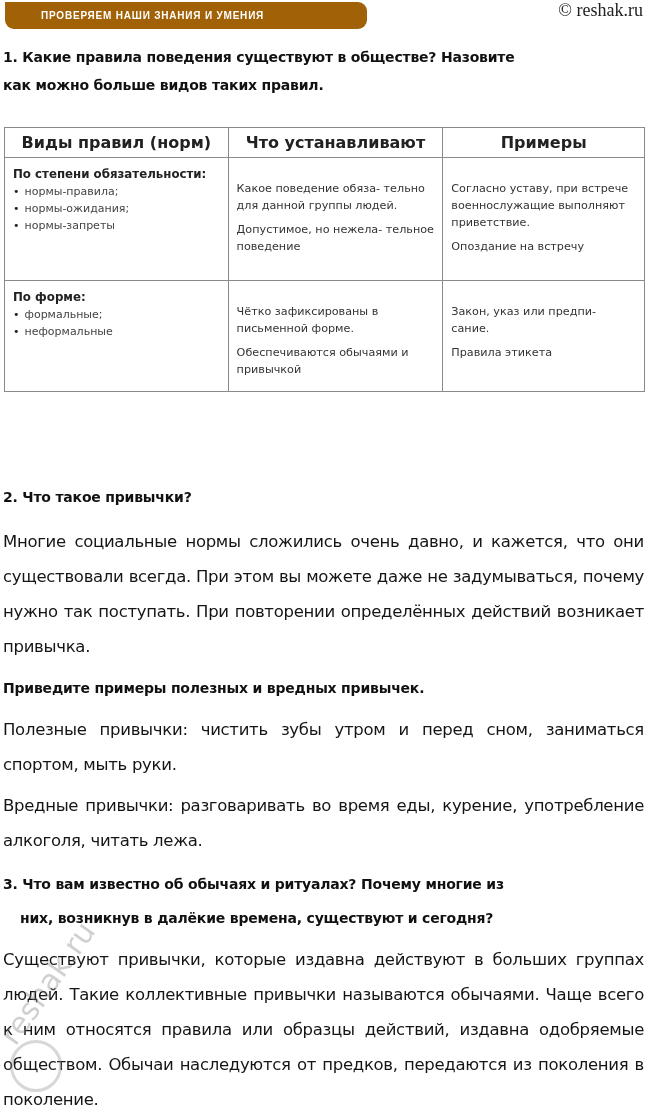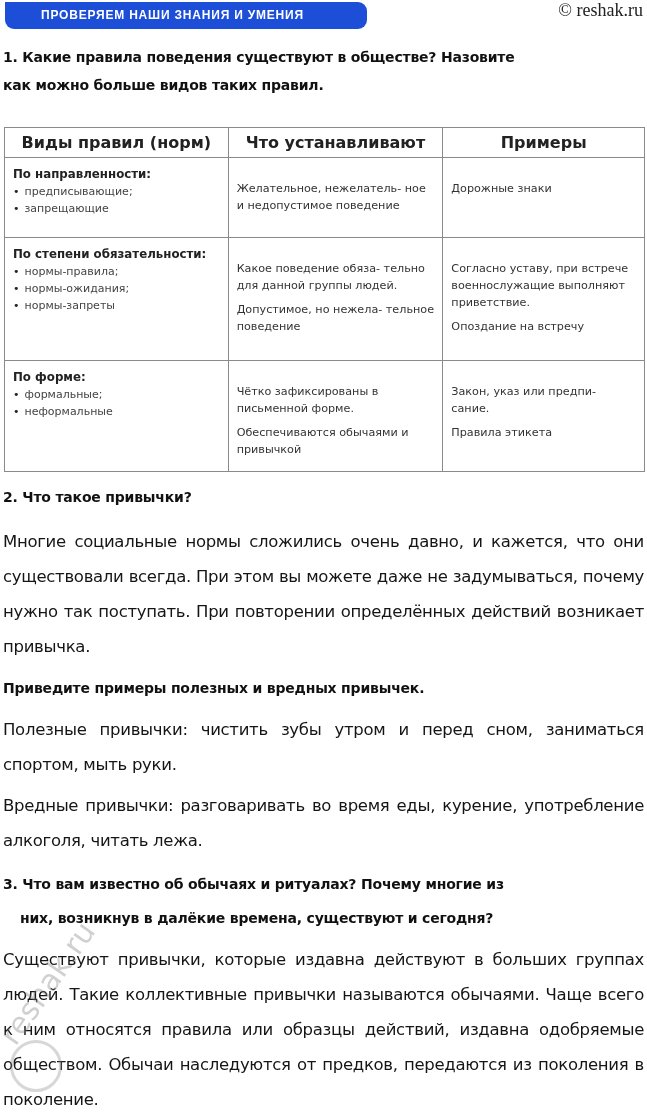--- a/index.html
+++ b/index.html
@@ -1,21 +1,21 @@
 <!DOCTYPE html>
 <html><head>
 <meta charset="utf-8">
 <style>
   html, body { margin: 0; padding: 0; background: #ffffff; }
   body { width: 647px; height: 1112px; position: relative; overflow: hidden; font-family: "DejaVu Sans", sans-serif; color: #111; }
   .banner {
     position: absolute; left: 5px; top: 2px; width: 362px; height: 27px;
-    background: #1d4ed8; border-radius: 0 9px 9px 9px;
+    background: #a16207; border-radius: 0 9px 9px 9px;
     color: #fff; font-family: "Liberation Sans", sans-serif; font-weight: bold;
-    font-size: 12px; letter-spacing: 0.8px; line-height: 27px; text-indent: 36px;
+    font-size: 10px; letter-spacing: 0.8px; line-height: 27px; text-indent: 36px;
   }
   .copyright {
     position: absolute; right: 4px; top: 0px; font-family: "Liberation Serif", serif;
     font-size: 18px; color: #222;
   }
   .q-title {
     position: absolute; left: 3px; font-family: "DejaVu Sans", sans-serif; font-weight: bold;
     font-size: 14px; line-height: 35px; color: #111; letter-spacing: -0.2px;
   }
   .para {
@@ -58,37 +58,20 @@
       <col style="width:202px">
   </colgroup>
   <thead>
     <tr>
       <th>Виды правил (норм)</th>
       <th>Что устанавливают</th>
       <th>Примеры</th>
     </tr>
   </thead>
   <tbody>
-    <tr style="height:80px;">
-      <td>
-        <div class="cell-head">По направленности:</div>
-        <div class="bullet">предписывающие;</div>
-        <div class="bullet">запрещающие</div>
-      </td>
-      <td>
-        <div class="cell-text">
-            <p>Желательное, нежелатель- ное и недопустимое поведение</p>
-          </div>
-      </td>
-      <td>
-        <div class="cell-text">
-            <p>Дорожные знаки</p>
-          </div>
-      </td>
-    </tr>
     <tr style="height:123px;">
       <td>
         <div class="cell-head">По степени обязательности:</div>
         <div class="bullet">нормы-правила;</div>
         <div class="bullet">нормы-ожидания;</div>
         <div class="bullet">нормы-запреты</div>
       </td>
       <td>
         <div class="cell-text">
           <p>Какое поведение обяза- тельно для данной группы людей.</p>

